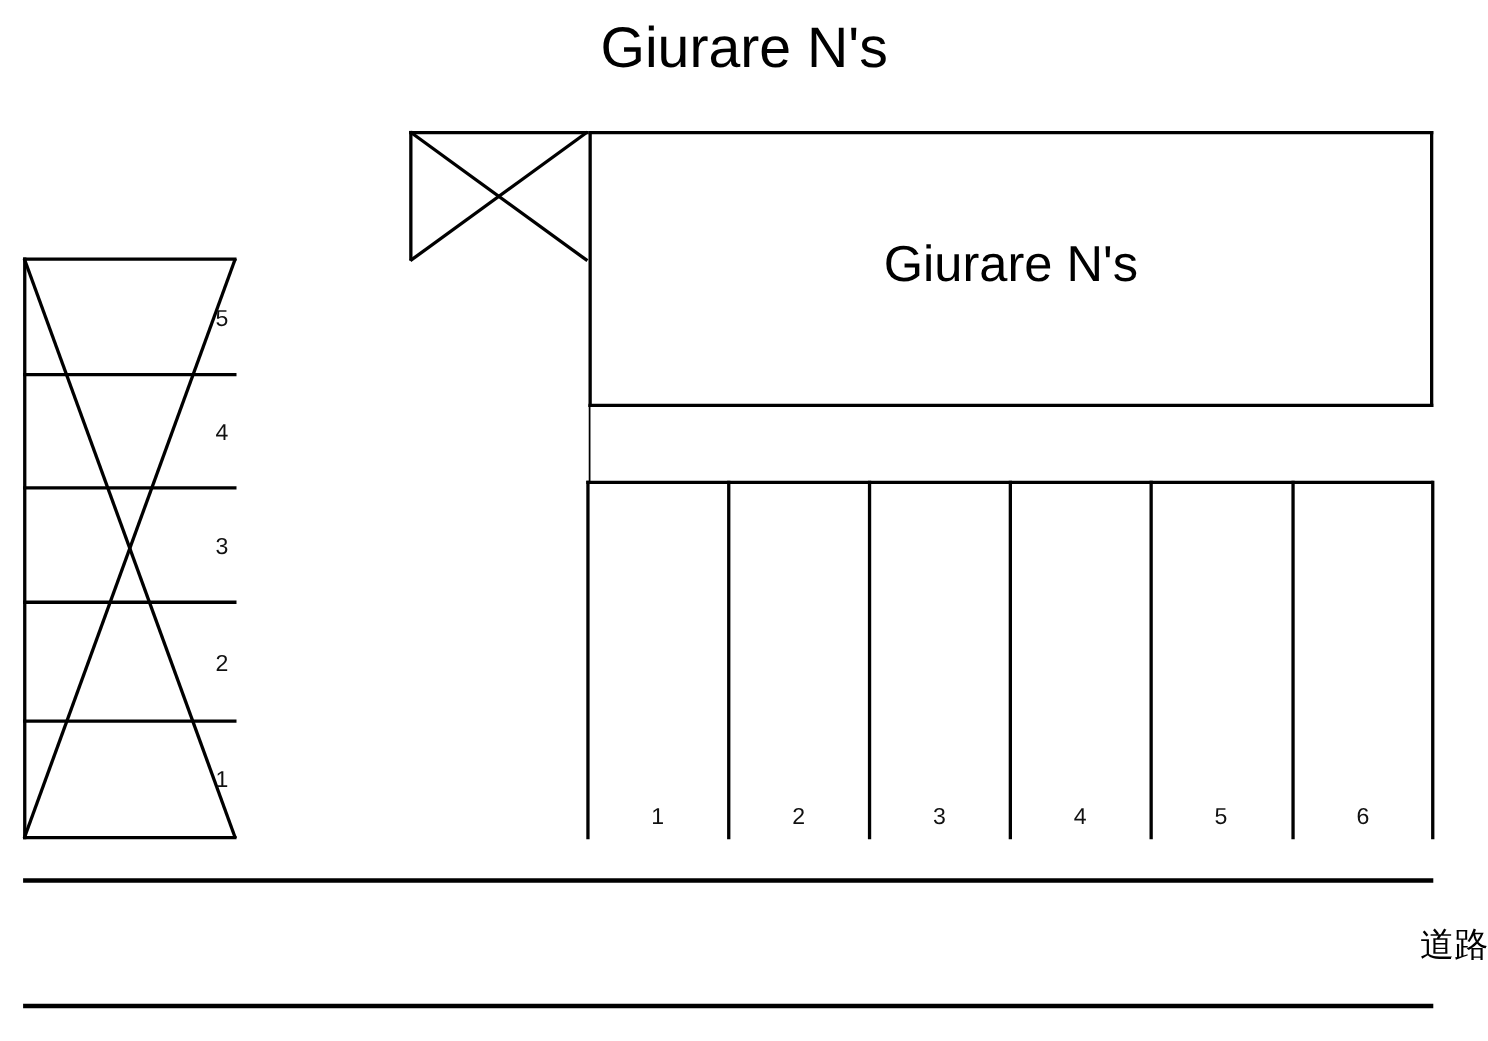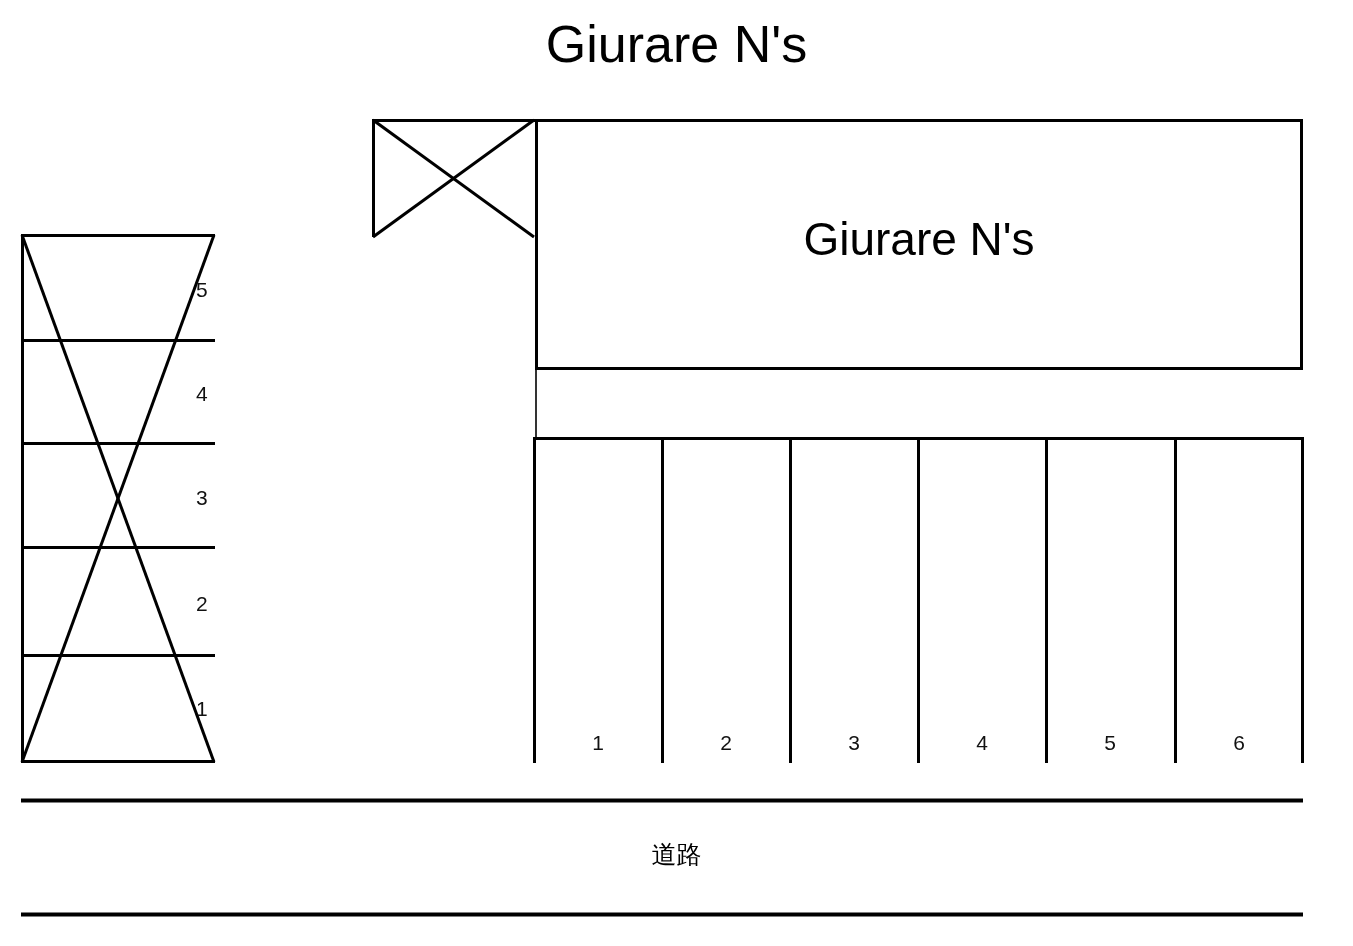--- a/index.html
+++ b/index.html
@@ -60,22 +60,22 @@
     font-size: 21px;
     color: #111111;
     text-align: left;
     white-space: nowrap;
   }
   #road-label {
     position: absolute;
     left: 0;
     top: 838px;
     width: 1353px;
-    text-align: center;
-    font-size: 25px;
+    text-align: right;
+    font-size: 31px;
     color: #000000;
     font-family: "DejaVu Sans", sans-serif;
   }
 </style>
 </head>
 <body>
 
 <div id="page">
 
   <div class="title-text" id="plan-title">Giurare N's</div>

